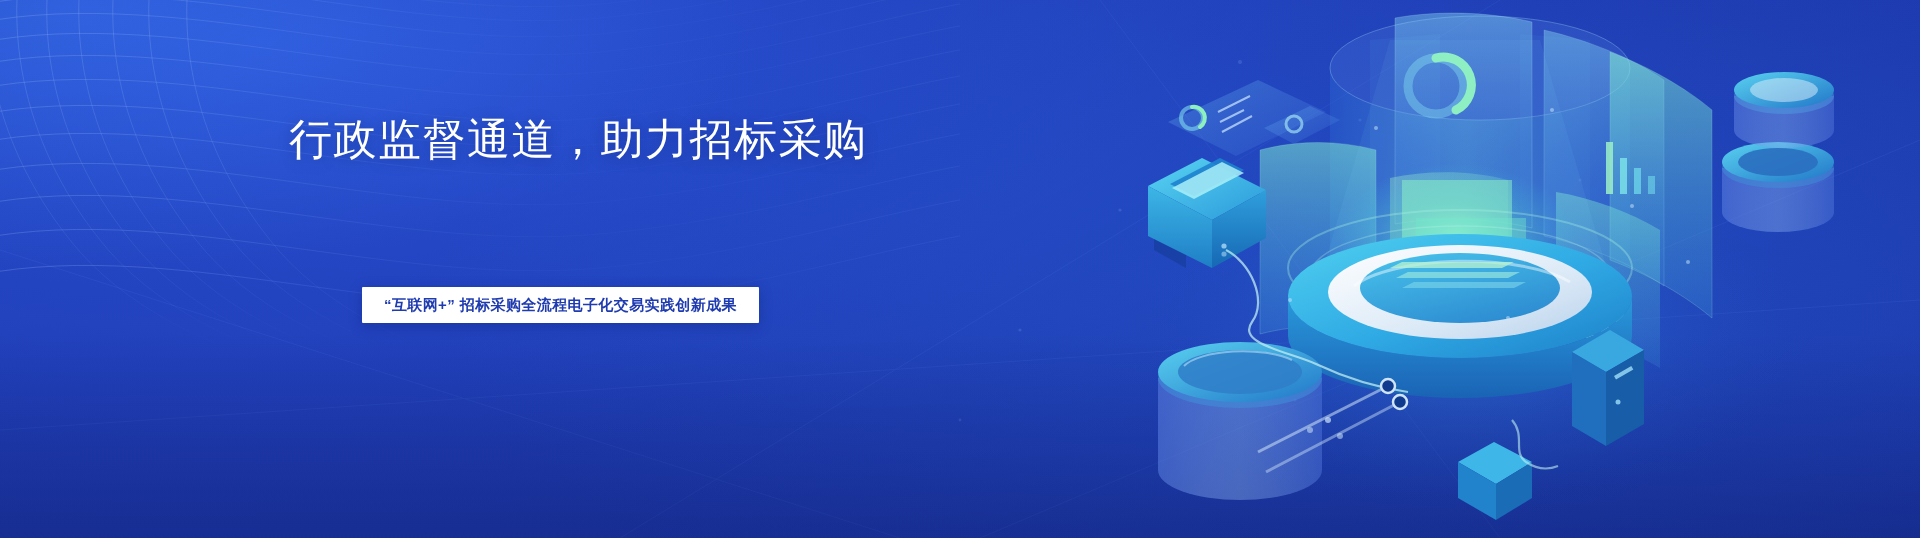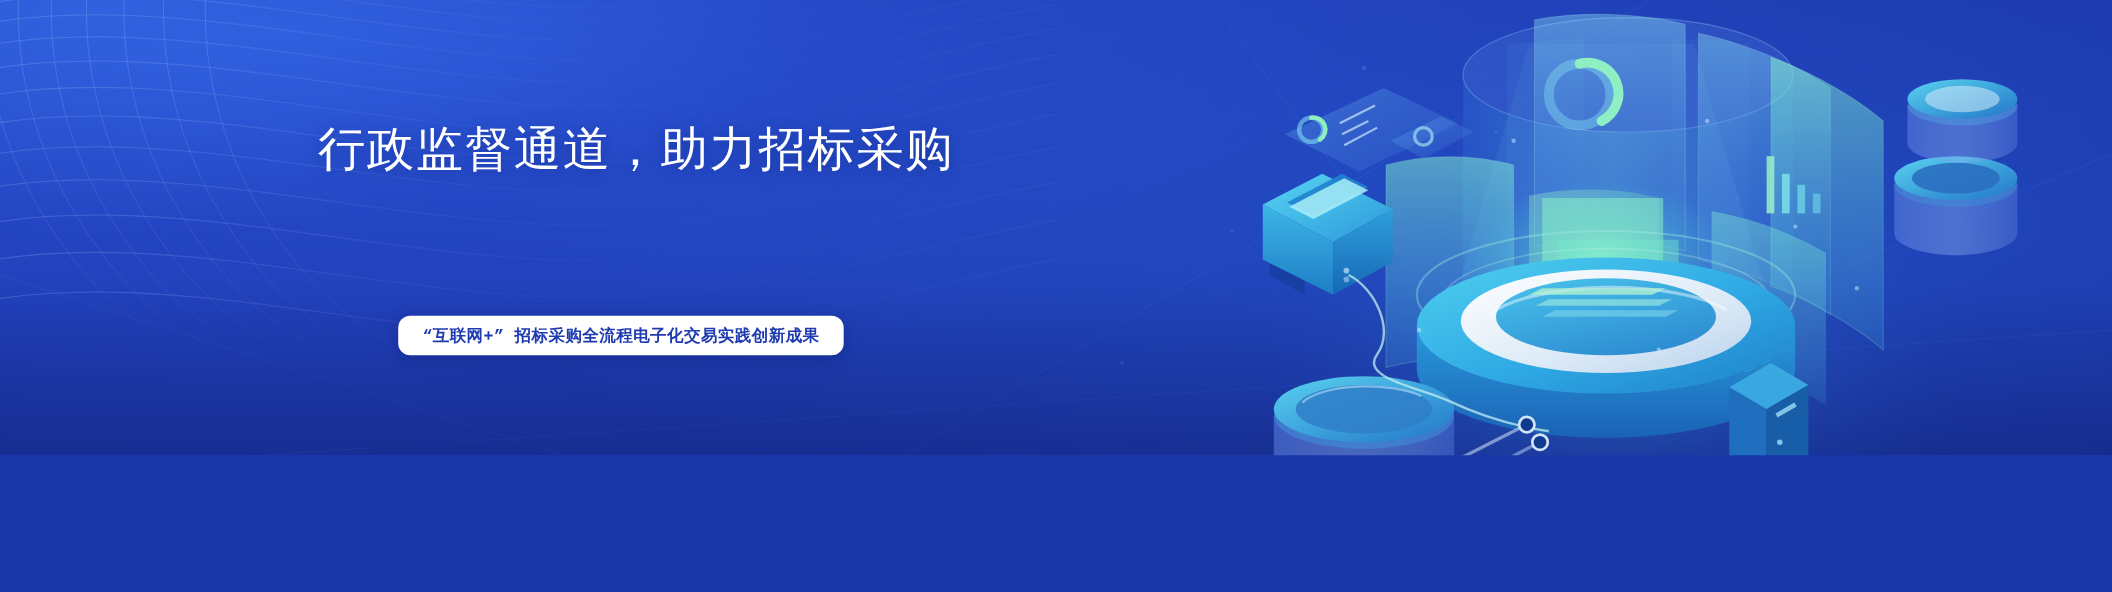--- a/index.html
+++ b/index.html
@@ -1,20 +1,20 @@
 <!DOCTYPE html>
 <html><head>
 <meta charset="utf-8">
 <title>Banner</title>
 <style>
   html,body{margin:0;padding:0;background:#1b36a8;}
   *{box-sizing:border-box;}
   #stage{
-    position:relative;width:1920px;height:414px;overflow:hidden;
-    font-family:Liberation Mono, monospace;
+    position:relative;width:1920px;height:538px;overflow:hidden;
+    font-family:Liberation Sans, sans-serif;
     background:
       radial-gradient(120% 140% at 14% 8%, #2a53d6 0%, #2446c4 28%, #1f3cb4 55%, #1b33a6 100%);
   }
   
   .bg-layer{position:absolute;inset:0;pointer-events:none;}
   .bg-vignette{
     background:radial-gradient(90% 120% at 78% 55%, rgba(40,110,220,.28) 0%, rgba(27,51,166,0) 62%);
   }
   .bg-bottom-shade{
     background:linear-gradient(to bottom, rgba(0,0,0,0) 62%, rgba(10,22,90,.35) 100%);
@@ -27,21 +27,21 @@
 
   
   .copy{position:absolute;left:289px;top:108px;width:760px;}
   .headline{
     color:#ffffff;font-size:43px;line-height:62px;font-weight:400;
     letter-spacing:1.5px;white-space:nowrap;text-shadow:0 2px 14px rgba(6,20,90,.35);
   }
   .badge{
     position:absolute;left:362px;top:287px;height:36px;
     display:flex;align-items:center;justify-content:center;
-    padding:0 22px;background:#ffffff;border-radius:11px;
+    padding:0 22px;background:#ffffff;border-radius:1px;
     box-shadow:0 3px 14px rgba(8,22,92,.28);
   }
   .badge-text{
     color:#1f3bb0;font-size:15px;font-weight:bold;letter-spacing:.4px;white-space:nowrap;
   }
 
   
   .illo{position:absolute;right:0;top:0;width:780px;height:538px;}
   .illo svg{display:block;width:100%;height:100%;}
 </style>

